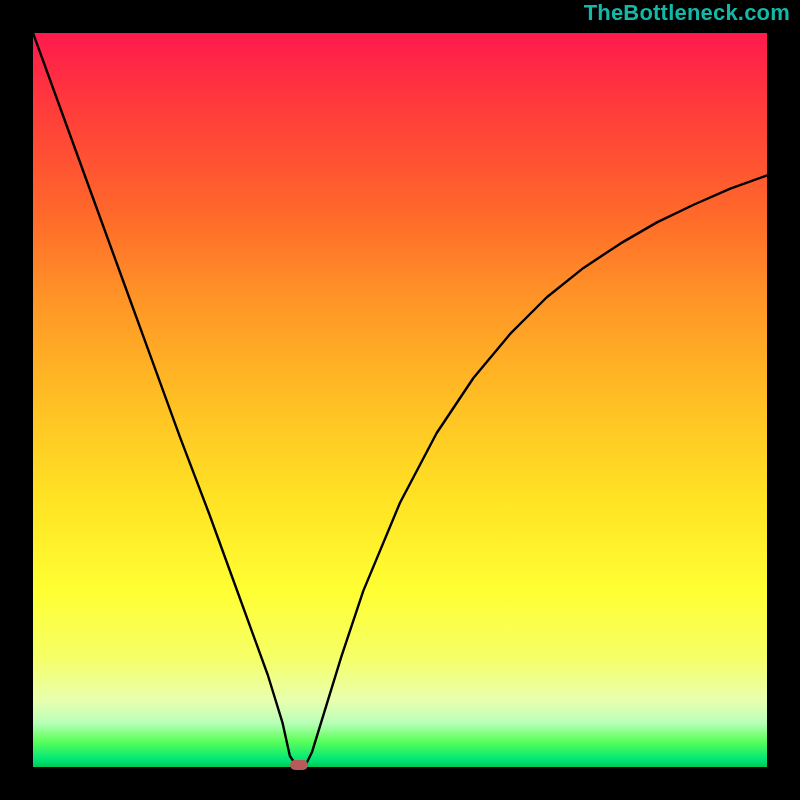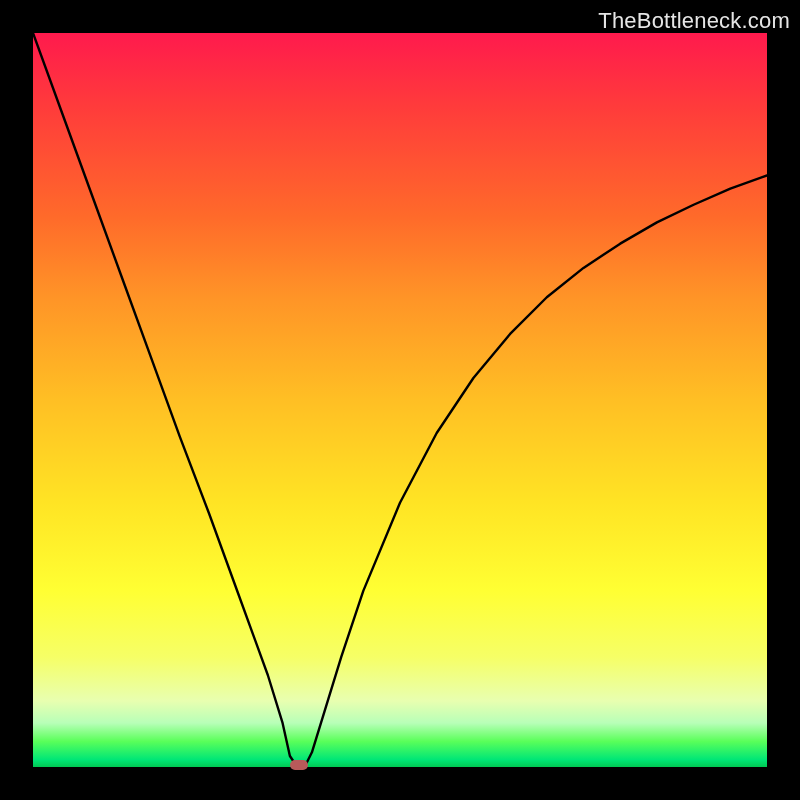--- a/index.html
+++ b/index.html
@@ -36,25 +36,25 @@
        #f6ff66 85%,
        #e8ffb0 91%,
        #b8ffb8 94%,
        #5aff5a 96.5%,
        #00e676 99%,
        #00c853 100%
     );
   }
   .watermark {
     position: absolute;
-    top: 8px;
+    top: 0;
     right: 10px;
-    color: #e5e5e5;
+    color: #14b8a6;
     font-size: 22px;
-    font-weight: 400;
+    font-weight: 700;
     letter-spacing: 0.2px;
     user-select: none;
   }
   svg.curve {
     position: absolute;
     top: 0; left: 0;
     width: 734px;
     height: 734px;
   }
   .marker {

